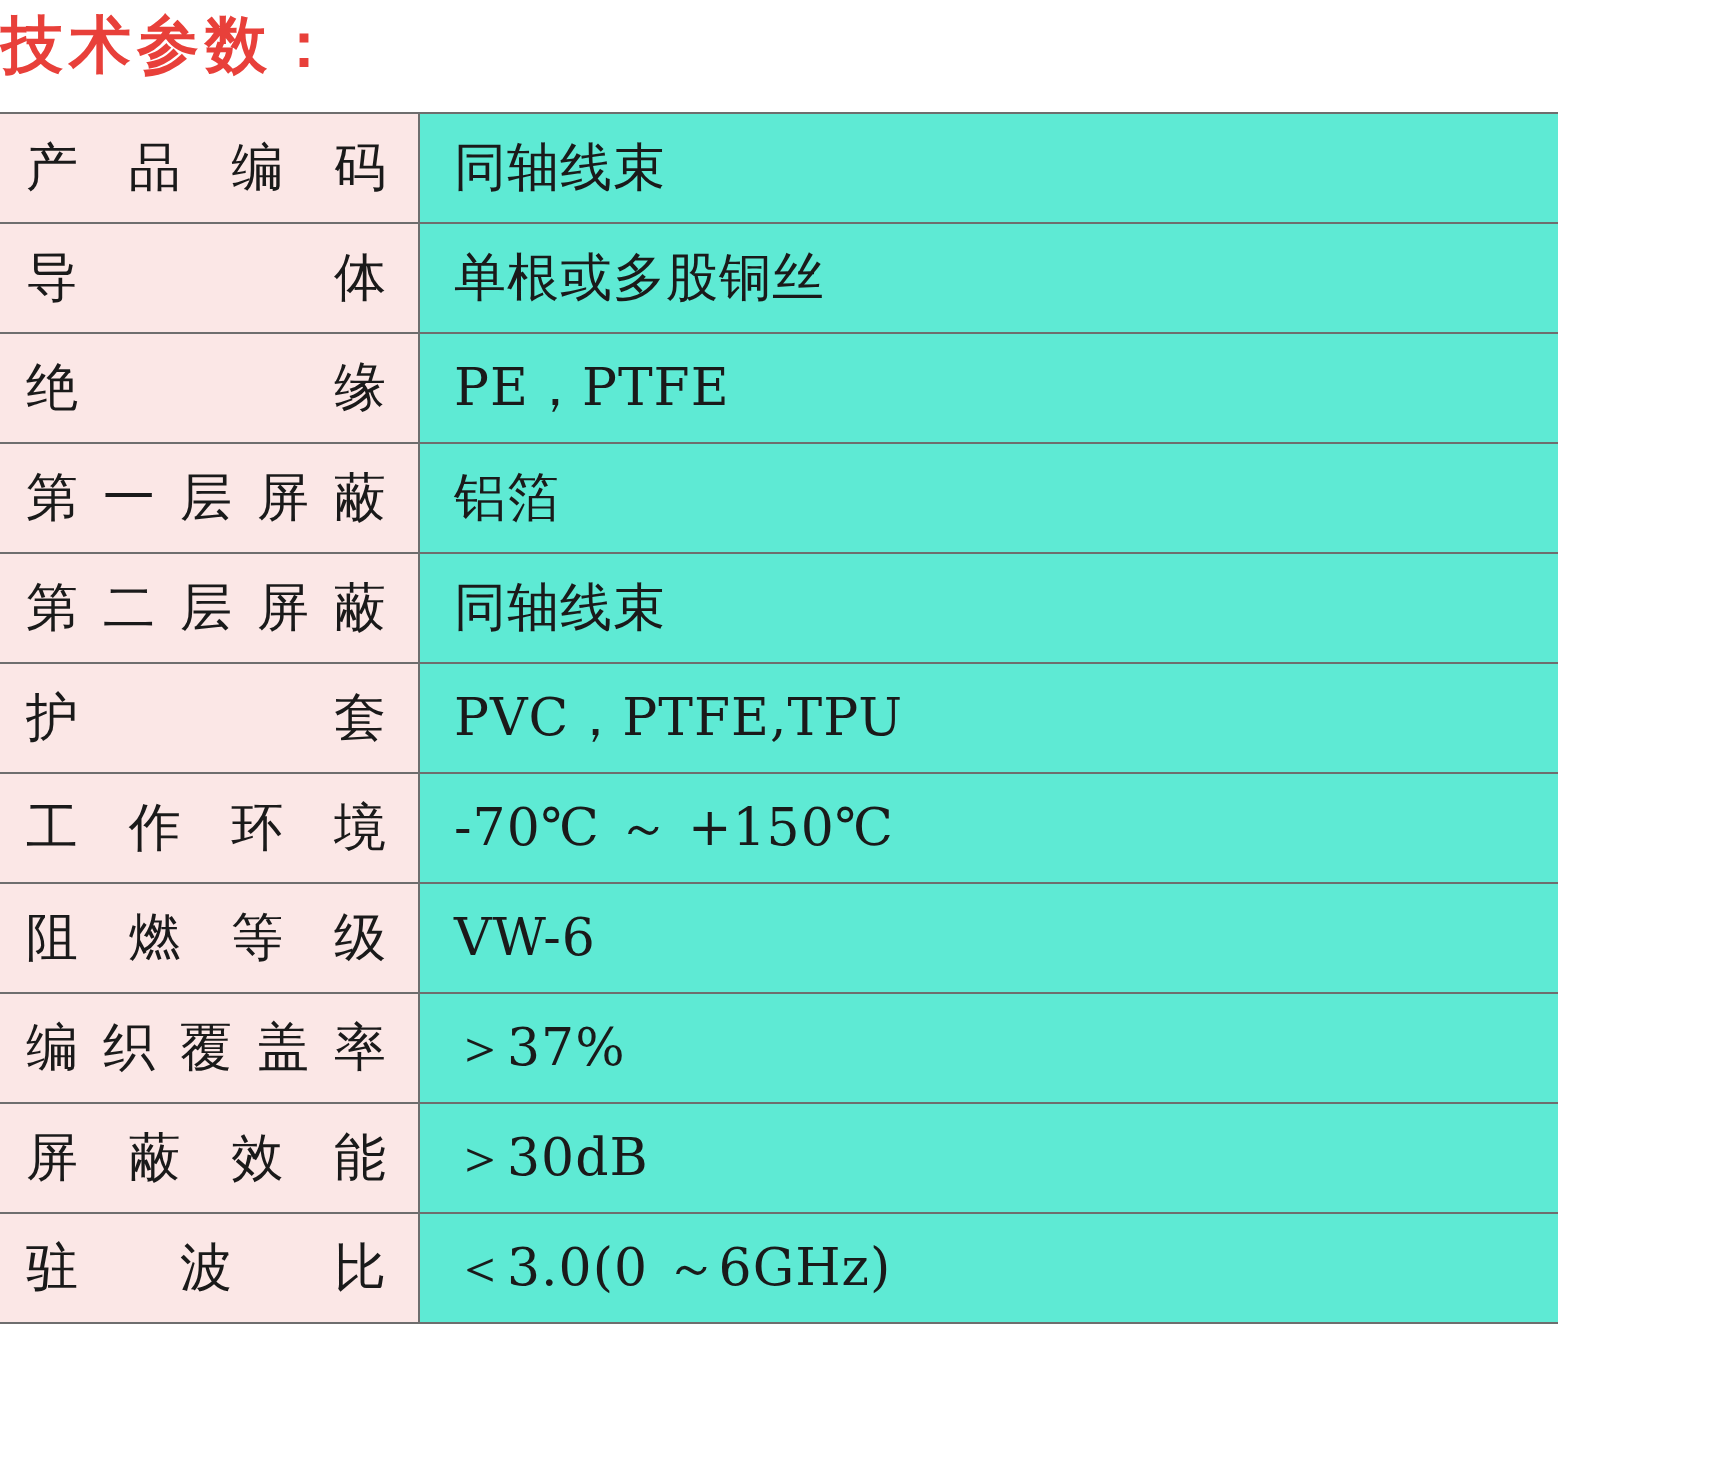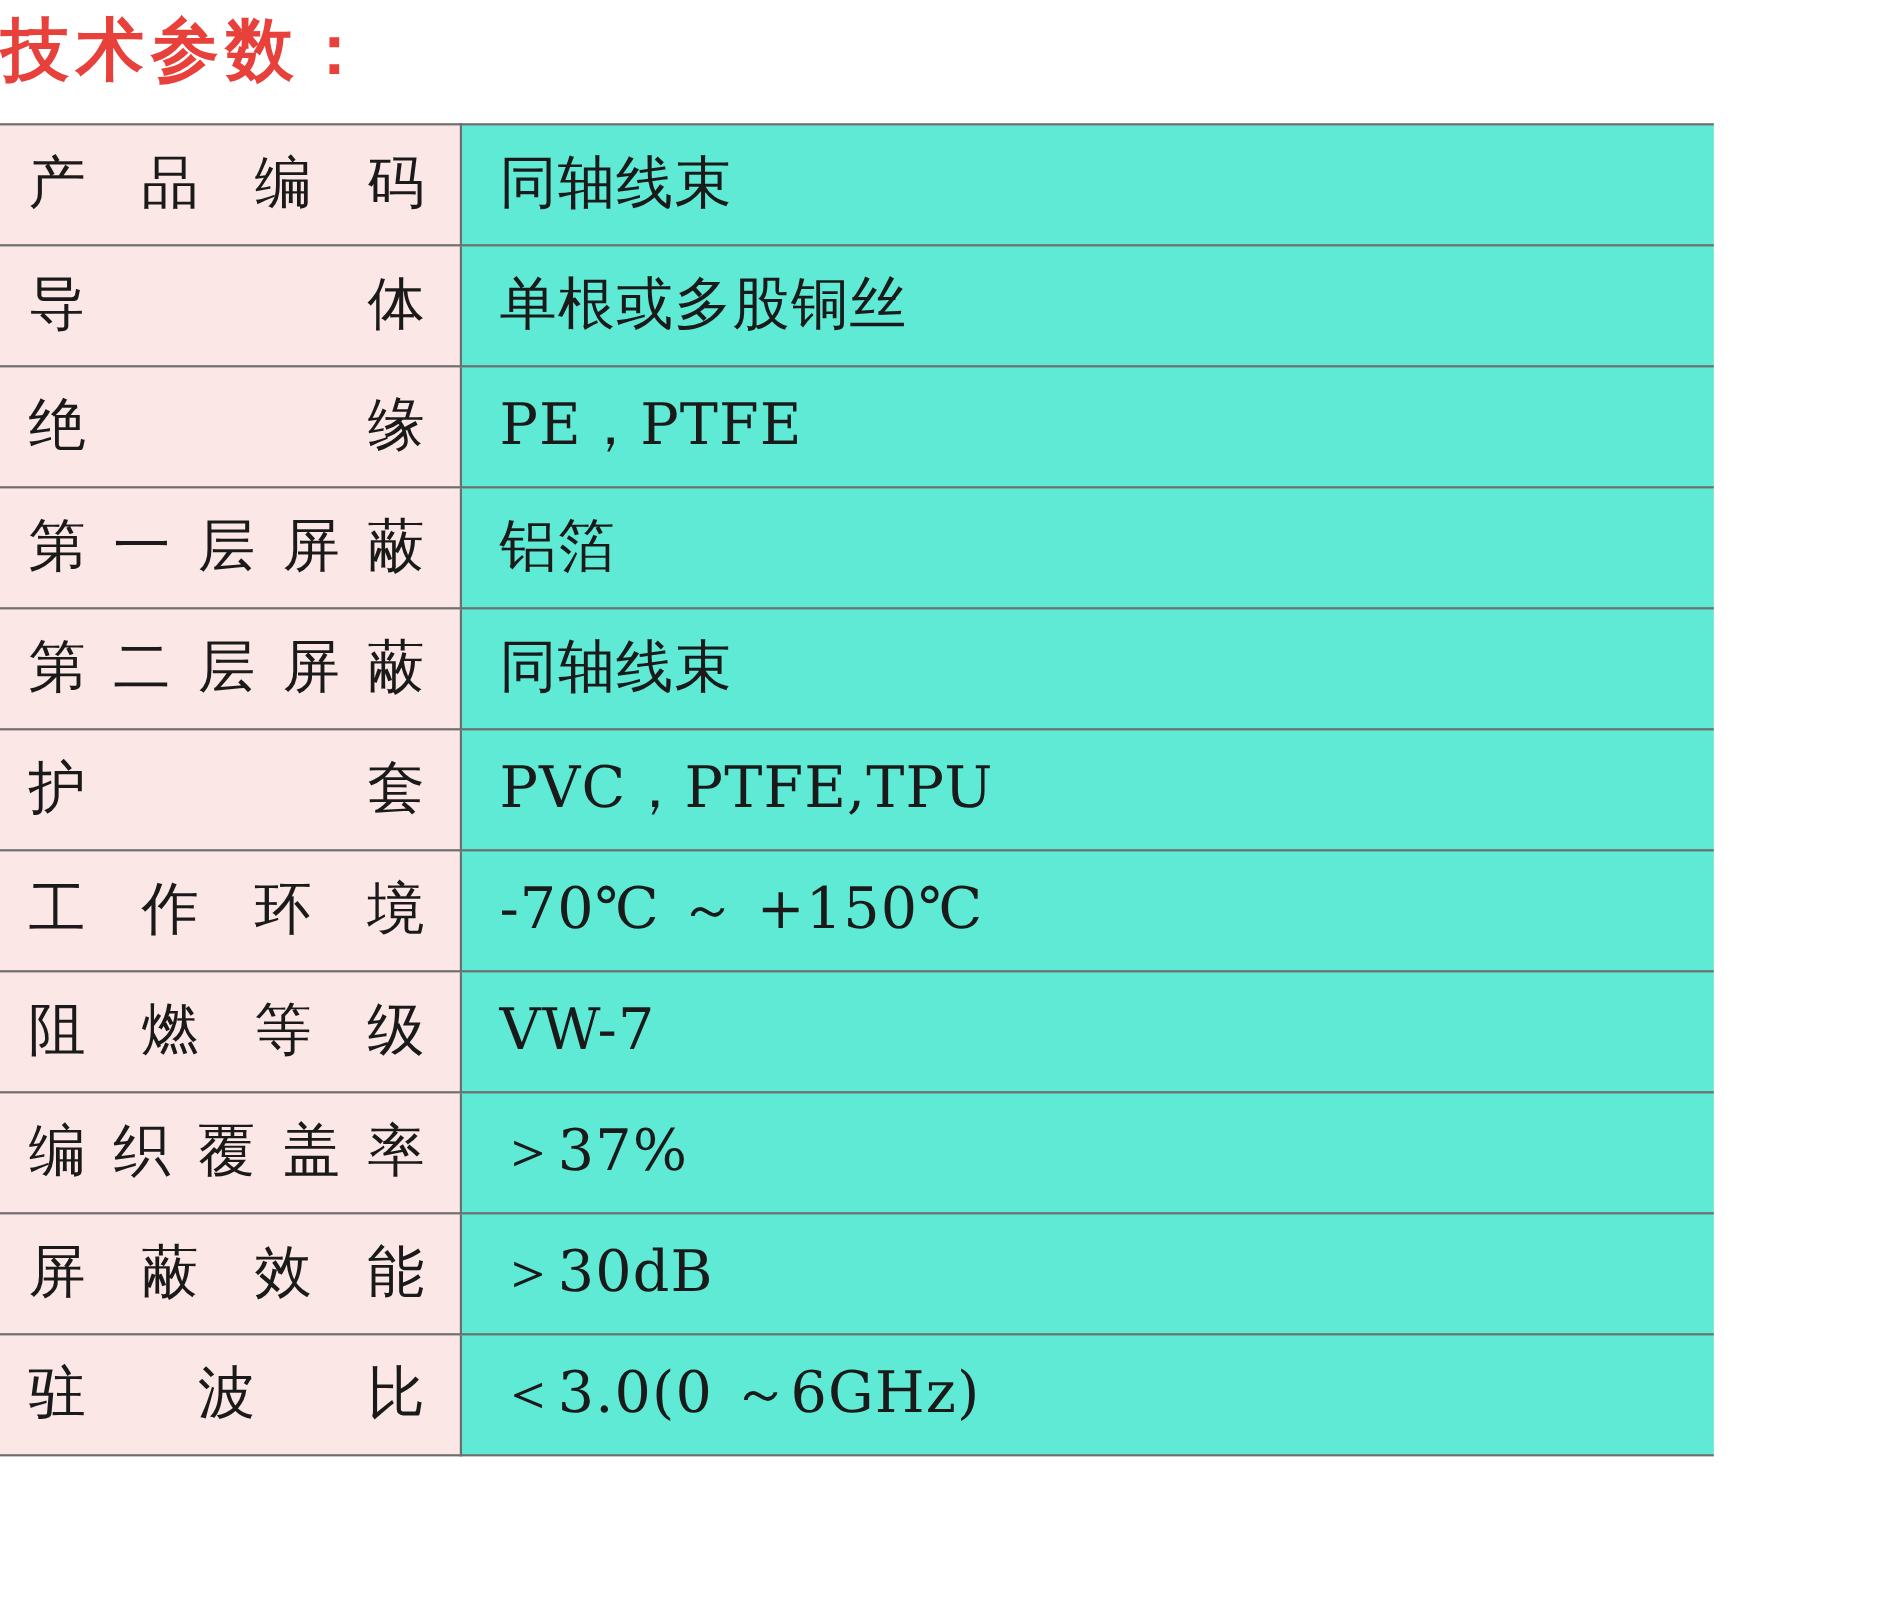--- a/index.html
+++ b/index.html
@@ -163,21 +163,21 @@
       </tr>
       <tr>
         <td class="label-cell">
             <span class="label-inner">
               <span>阻</span>
               <span>燃</span>
               <span>等</span>
               <span>级</span>
             </span>
           </td>
-        <td class="value-cell">VW-7</td>
+        <td class="value-cell">VW-6</td>
       </tr>
       <tr>
         <td class="label-cell">
             <span class="label-inner">
               <span>编</span>
               <span>织</span>
               <span>覆</span>
               <span>盖</span>
               <span>率</span>
             </span>

